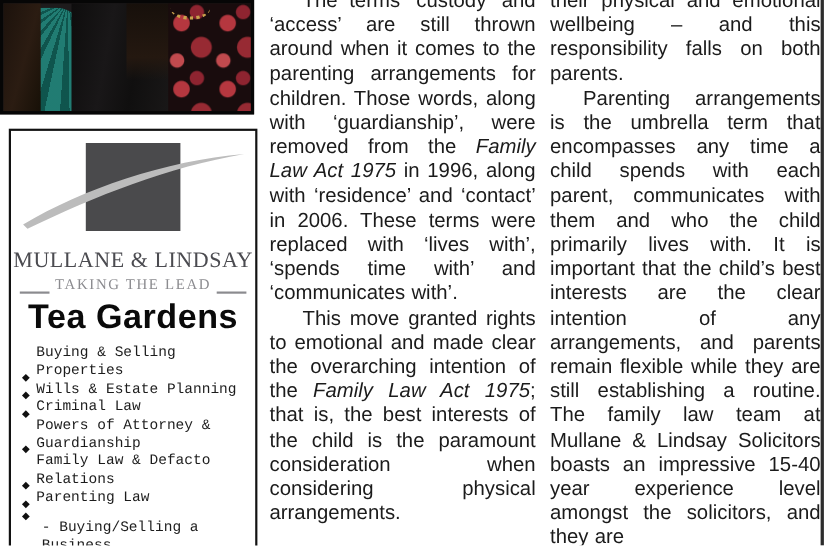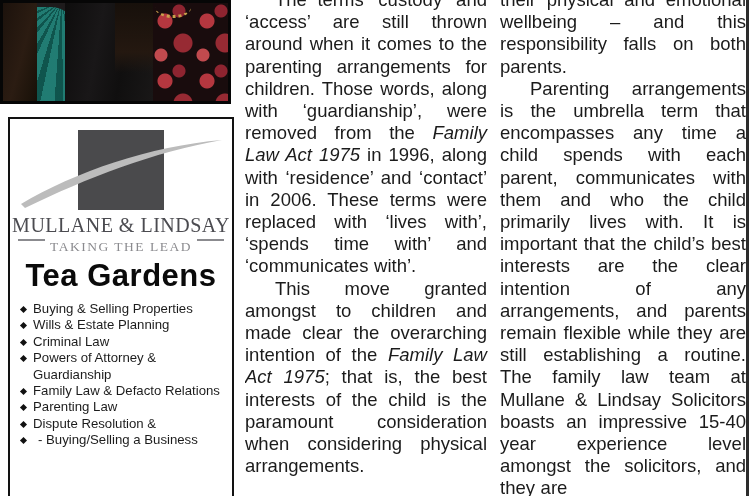--- a/index.html
+++ b/index.html
@@ -35,36 +35,36 @@
     border:0;border-bottom:3px dotted #c9a14c;border-radius:50%;}
 
   
   .panel{
     position:absolute;left:8px;top:117px;width:226px;height:392px;
     box-sizing:border-box;border:2px solid #121212;background:#fff;text-align:center;
   }
   .logo-wrap{margin-top:9px;height:86px;}
   .firm-name{
     font-family:"Liberation Serif",serif;font-size:20px;color:#4b4b50;
-    letter-spacing:0.5px;margin-top:0;white-space:nowrap;
+    letter-spacing:0.5px;margin-top:12px;white-space:nowrap;
   }
   .tagline{
     font-family:"Liberation Serif",serif;font-size:13.5px;color:#8b8b8f;
-    letter-spacing:1.5px;margin-top:2px;display:flex;align-items:flex-start;justify-content:center;gap:5px;
+    letter-spacing:1.5px;margin-top:2px;display:flex;align-items:flex-end;justify-content:center;gap:5px;
   }
   .tagline .dash{display:inline-block;width:27px;height:2px;background:#8b8b8f;}
   .location{
     font-size:31px;font-weight:700;color:#0a0a0a;letter-spacing:0.5px;
     margin-top:3px;white-space:nowrap;
   }
   ul.services{
     list-style:none;margin:7px 0 0 0;padding:0 4px 0 11px;text-align:left;
     font-size:13.2px;line-height:16.4px;color:#1c1c1c;
   }
-  li.svc-item{display:flex;align-items:flex-start;}
+  li.svc-item{display:flex;align-items:flex-end;font-family:Liberation Mono, monospace;}
   li.svc-item .bullet{
     flex:0 0 auto;width:5px;height:5px;background:#111;transform:rotate(45deg);
     margin:6px 7px 0 0;
   }
   .svc-lines{flex:1 1 auto;}
   .svc-lines .cont{padding-left:5px;}
   .svc-lines .sub{padding-left:5px;}
 
   
   .article{
@@ -144,36 +144,35 @@
         </li>
         <li class="svc-item">
           <span class="bullet"></span>
           <div class="svc-lines">
             <div>Parenting Law</div>
           </div>
         </li>
         <li class="svc-item">
           <span class="bullet"></span>
           <div class="svc-lines">
-            <div>Dispute Resolution &amp;</div>
           </div>
         </li>
         <li class="svc-item">
           <span class="bullet"></span>
           <div class="svc-lines">
             <div class="sub">- Buying/Selling a Business</div>
           </div>
         </li>
       </ul>
   </div>
 
   <div class="article">
     <div class="col col-1" id="col-1">
         <p class="para indent"><span>The terms ‘custody’ and ‘access’ are still thrown around when it comes to the parenting arrangements for children. Those words, along with ‘guardianship’, were removed from the </span><span class="ital">Family Law Act 1975</span><span> in 1996, along with ‘residence’ and ‘contact’ in 2006. These terms were replaced with ‘lives with’, ‘spends time with’ and ‘communicates with’.</span></p>
-        <p class="para indent"><span>This move granted amongst to children and made clear the overarching intention of the </span><span class="ital">Family Law Act 1975</span><span>; that is, the best interests of the child is the paramount consideration when considering physical arrangements.</span></p>
+        <p class="para indent"><span>This move granted rights to emotional and made clear the overarching intention of the </span><span class="ital">Family Law Act 1975</span><span>; that is, the best interests of the child is the paramount consideration when considering physical arrangements.</span></p>
       </div>
     <div class="col col-2" id="col-2">
         <p class="para"><span>their physical and emotional wellbeing – and this responsibility falls on both parents.</span></p>
         <p class="para indent"><span>Parenting arrangements is the umbrella term that encompasses any time a child spends with each parent, communicates with them and who the child primarily lives with. It is important that the child’s best interests are the clear intention of any arrangements, and parents remain flexible while they are still establishing a routine. The family law team at Mullane &amp; Lindsay Solicitors boasts an impressive 15-40 year experience level amongst the solicitors, and they are</span></p>
       </div>
   </div>
 
   <div class="page-rule"></div>
 </div>
 

